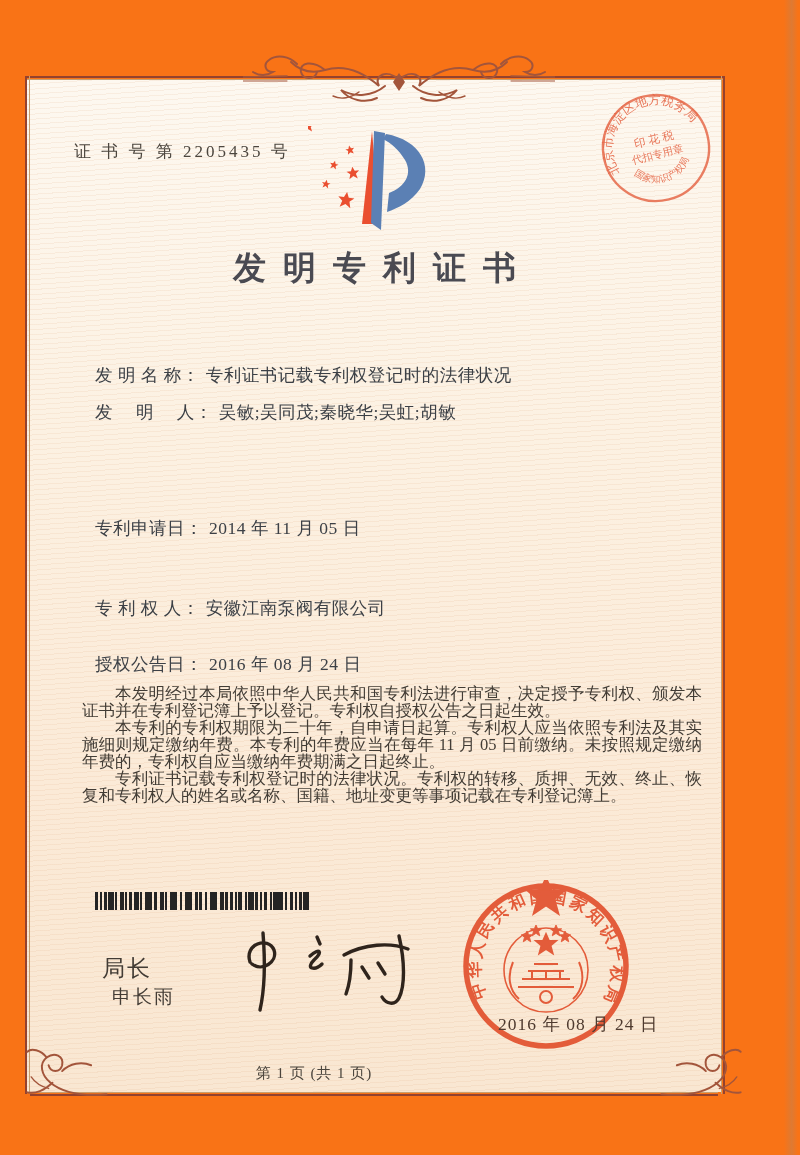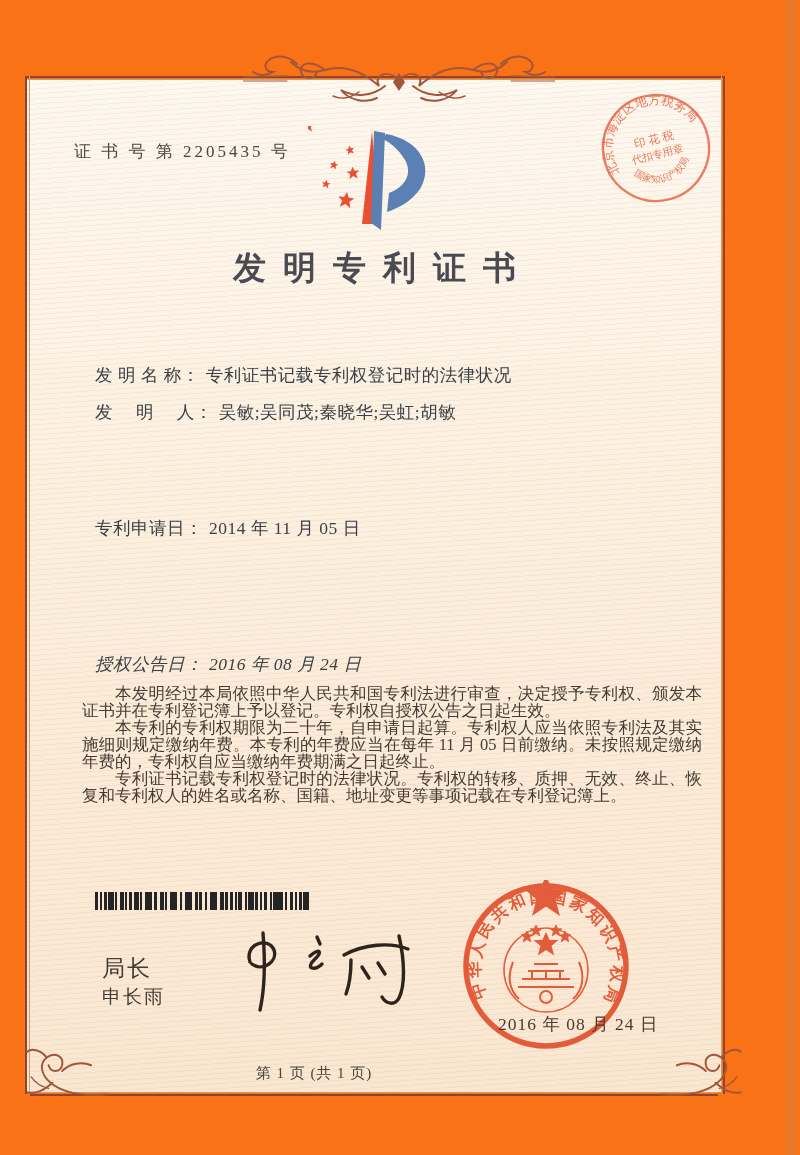--- a/index.html
+++ b/index.html
@@ -32,35 +32,35 @@
   .corner.bl{left:20px;top:1044px;}
   .corner.br{left:656px;top:1044px;transform:scaleX(-1);}
 
   .cert-no{position:absolute;left:74px;top:140px;font-size:17px;letter-spacing:3px;color:#4c463e;}
   .logo{position:absolute;left:308px;top:126px;width:136px;height:112px;}
   .stamp-tax{position:absolute;left:596px;top:88px;width:120px;height:120px;transform:rotate(-14deg);opacity:.85;}
   .title{position:absolute;left:27px;top:246px;width:695px;text-align:center;
     font-size:33px;font-weight:600;color:#4a4a52;letter-spacing:17px;text-indent:17px;}
 
   .field{position:absolute;left:95px;font-size:17.5px;color:#3c4046;letter-spacing:.5px;white-space:nowrap;}
-  .f0{top:363px;} .f1{top:400px;} .f2{top:484px;} .f3{top:516px;} .f4{top:596px;} .f5{top:652px;font-style:italic;}
+  .f0{top:363px;} .f1{top:400px;} .f2{top:484px;} .f3{top:516px;} .f4{top:596px;} .f5{top:652px;}
   .field .lab{margin-right:6px;}
 
   .body-text{position:absolute;left:82px;top:685px;width:620px;font-size:16.5px;
     line-height:17px;color:#423c35;text-align:justify;}
   .body-text p{margin:0;text-indent:2em;}
 
   .barcode{position:absolute;left:95px;top:892px;width:214px;height:18px;
     background-image:
       repeating-linear-gradient(90deg,#242424 0 2px,rgba(0,0,0,0) 2px 5px),
       repeating-linear-gradient(90deg,#242424 0 1.5px,rgba(0,0,0,0) 1.5px 8.5px),
       repeating-linear-gradient(90deg,#242424 0 3px,rgba(0,0,0,0) 3px 13px);}
 
   .signer-role{position:absolute;left:102px;top:953px;font-size:23px;color:#433c35;letter-spacing:2px;}
-  .signer-name{position:absolute;left:102px;top:984px;font-size:19px;color:#433c35;letter-spacing:2px;text-align:right;}
+  .signer-name{position:absolute;left:112px;top:984px;font-size:19px;color:#433c35;letter-spacing:2px;text-align:right;}
   .signature{position:absolute;left:222px;top:926px;width:200px;height:92px;}
 
   .seal-office{position:absolute;left:460px;top:880px;width:172px;height:172px;opacity:.92;}
   .seal-date{position:absolute;left:498px;top:1012px;font-size:17.5px;color:#4e3a2f;
     letter-spacing:1px;white-space:nowrap;}
 
   .footer{position:absolute;left:27px;top:1064px;width:574px;text-align:center;
     font-size:15px;color:#4a443c;letter-spacing:1px;}
 
   svg text{font-family:"Liberation Serif","DejaVu Serif",serif;}
@@ -148,20 +148,23 @@
   <div class="title">发明专利证书</div>
 
   <div class="field f0">
     <span class="lab">发 明 名 称：</span><span class="val">专利证书记载专利权登记时的法律状况</span>
   </div>
   <div class="field f1">
     <span class="lab">发　 明　 人：</span><span class="val">吴敏;吴同茂;秦晓华;吴虹;胡敏</span>
   </div>
   <div class="field f3">
     <span class="lab">专利申请日：</span><span class="val">2014 年 11 月 05 日</span>
+  </div>
+  <div class="field f4">
+    <span class="lab">专 利 权 人：</span><span class="val">安徽江南泵阀有限公司</span>
   </div>
   <div class="field f5">
     <span class="lab">授权公告日：</span><span class="val">2016 年 08 月 24 日</span>
   </div>
 
   <div class="body-text">
     <p>本发明经过本局依照中华人民共和国专利法进行审查，决定授予专利权、颁发本证书并在专利登记簿上予以登记。专利权自授权公告之日起生效。</p>
     <p>本专利的专利权期限为二十年，自申请日起算。专利权人应当依照专利法及其实施细则规定缴纳年费。本专利的年费应当在每年 11 月 05 日前缴纳。未按照规定缴纳年费的，专利权自应当缴纳年费期满之日起终止。</p>
     <p>专利证书记载专利权登记时的法律状况。专利权的转移、质押、无效、终止、恢复和专利权人的姓名或名称、国籍、地址变更等事项记载在专利登记簿上。</p>
   </div>

